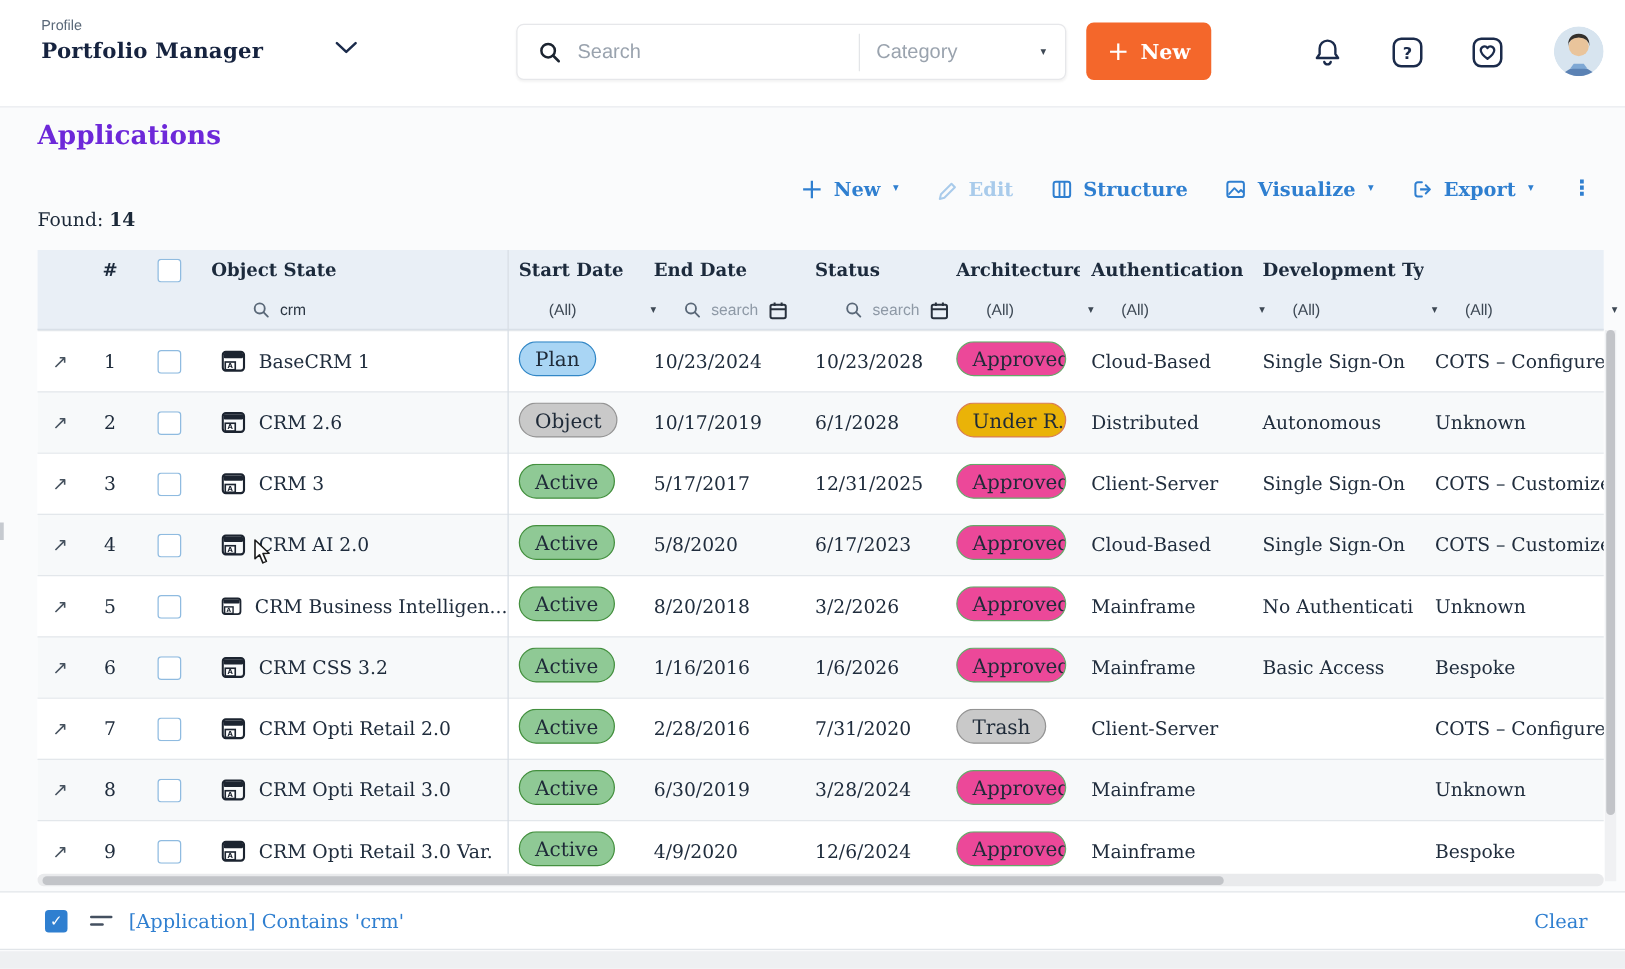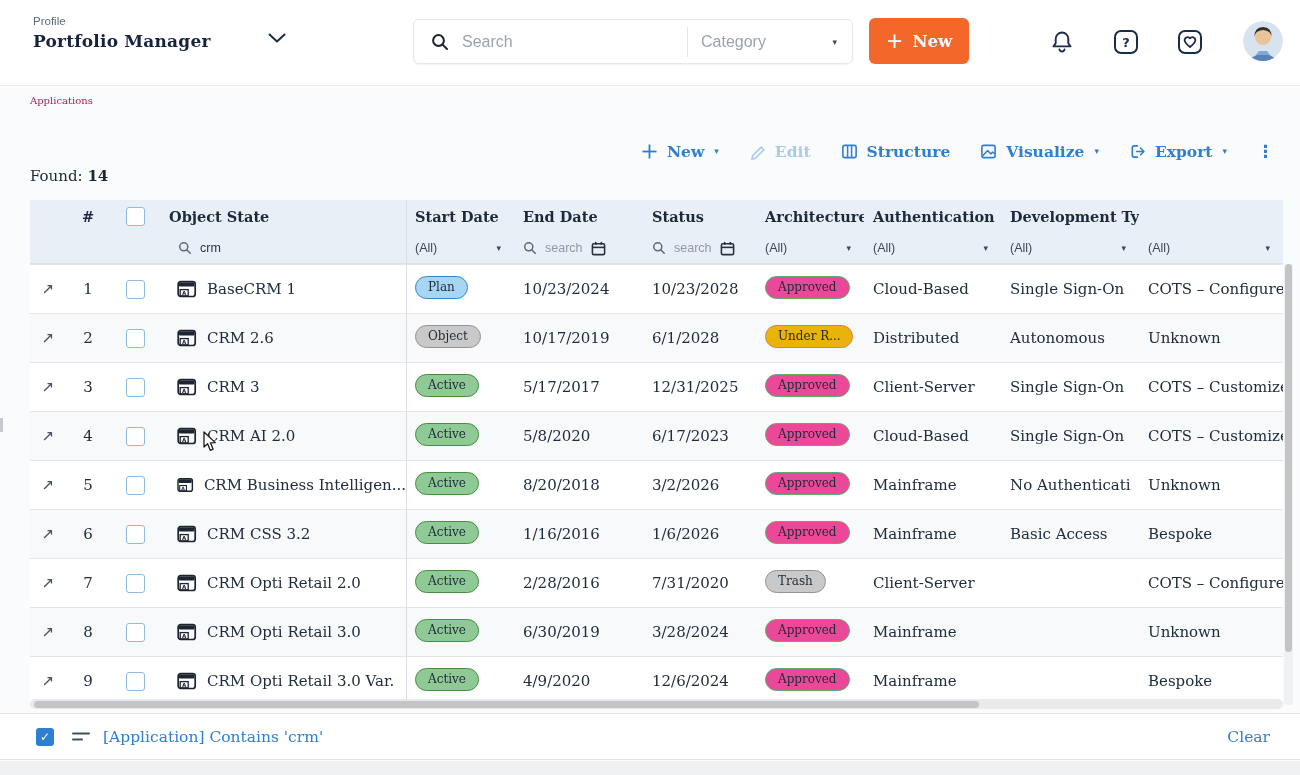--- a/index.html
+++ b/index.html
@@ -19,52 +19,52 @@
   .search-left { display:flex; align-items:center; gap:13px; padding-left:17px; flex:1; }
   .ph { font-family:"Liberation Sans",sans-serif; font-size:16px; color:#9AA3AE; }
   .search-divider { width:1px; height:30px; background:#E3E5E8; }
   .category { display:flex; align-items:center; justify-content:space-between; width:164px; padding:0 15px 0 13px; height:100%; }
   .caret { font-family:"DejaVu Sans",sans-serif; font-size:9px; color:#3D4854; }
   .newbtn { position:absolute; left:869px; top:18px; width:100px; height:46px; background:#F4672B; border-radius:6px; color:#fff; display:flex; align-items:center; justify-content:center; gap:9px; font-size:16.5px; font-weight:700; cursor:pointer; }
   .newbtn .plus { font-family:"DejaVu Sans",sans-serif; font-size:21px; font-weight:400; line-height:1; }
   .hicon { position:absolute; top:28px; width:28px; height:28px; cursor:pointer; }
   .avatar { position:absolute; left:1243px; top:21px; width:40px; height:40px; border-radius:50%; overflow:hidden; cursor:pointer; }
   
-  .page-title { position:absolute; left:30px; top:95px; font-size:10px; font-weight:400; color:#be185d; }
+  .page-title { position:absolute; left:30px; top:95px; font-size:21px; font-weight:700; color:#6d28d9; }
   .toolbar { position:absolute; right:26px; top:141px; display:flex; align-items:center; gap:30px; color:#2F7FD0; font-size:15.5px; font-weight:600; }
   .titem { display:flex; align-items:center; gap:9px; cursor:pointer; white-space:nowrap; }
   .titem .caret { color:#2F7FD0; margin-left:1px; }
   .titem.disabled { color:#A9CBEB; cursor:default; }
   .kebab { font-family:"DejaVu Sans",sans-serif; font-size:17px; font-weight:700; cursor:pointer; }
   .found { position:absolute; left:30px; top:167px; font-size:15px; color:#1B2838; }
   .found b { font-weight:700; }
   
   .table { position:absolute; left:30px; top:200px; width:1253px; height:505px; background:#fff; }
   .grid { display:grid; grid-template-columns:36px 44px 50px 246px 108px 129px 113px 108px 137px 138px 144px; align-items:center; }
   .thead { background:#E9EFF6; }
   .hrow { height:33px; }
-  .frow { height:31px; border-bottom:1px solid #D9E0E8; }
+  .frow { height:31px; border-bottom:1px solid #D9E0E8;padding-left:24px; }
   .hc { font-size:14.5px; font-weight:700; color:#1C2A3C; padding-left:9px; white-space:nowrap; overflow:hidden; }
   .hc-num { text-align:center; padding:0; }
   .hc-chk { display:flex; justify-content:center; padding:0; }
   .hc-app { padding-left:18px; position:relative; display:flex; align-items:center; }
   .sort { position:absolute; right:8px; font-family:"DejaVu Sans",sans-serif; font-size:13px; font-weight:400; color:#94A0AC; }
   .fc { font-family:"Liberation Sans",sans-serif; font-size:12.5px; color:#3D4854; display:flex; align-items:center; gap:8px; padding-left:9px; white-space:nowrap; overflow:hidden; }
   .fc .phs { color:#8E99A6; }
   .fc-app { padding-left:18px; color:#2A3542; }
   .fc-select { justify-content:space-between; padding-right:13px; }
   .chk { width:19px; height:19px; border:1.5px solid #8FBBE0; border-radius:3px; background:#fff; display:inline-block; cursor:pointer; }
   .trow { height:49px; border-top:1px solid #E3E7EB; background:#fff; cursor:pointer; }
   .trow:nth-child(even) { background:#F7F9FA; }
   .cell { font-size:15px; color:#202D3D; padding-left:9px; white-space:nowrap; overflow:hidden; }
   .c-arrow { text-align:center; padding:0; font-family:"DejaVu Sans",sans-serif; font-size:15px; color:#46525F; }
   .c-num { text-align:center; padding:0; }
   .c-chk { display:flex; justify-content:center; padding:0; }
   .c-app { display:flex; align-items:center; gap:10px; padding-left:17px; }
-  .pill { display:inline-block; padding:3.5px 12px; border-radius:15px; border:1.6px solid; font-size:12px; color:#1E2A38; max-width:88px; overflow:hidden; white-space:nowrap; }
+  .pill { display:inline-block; padding:3.5px 12px; border-radius:15px; border:1.6px solid; font-size:16px; color:#1E2A38; max-width:88px; overflow:hidden; white-space:nowrap; }
   .pill[data-type="plan"]          { background:#A9D5F4; border-color:#3287C6; }
   .pill[data-type="active"]        { background:#8FC995; border-color:#44903F; }
   .pill[data-type="approved"]      { background:#ec4899; border-color:#65A96A; }
   .pill[data-type="retired"],
   .pill[data-type="trash"]         { background:#C9C9C9; border-color:#949494; }
   .pill[data-type="under-review"]  { background:#eab308; border-color:#D97E57; }
   .vdivider { position:absolute; left:376px; top:0; width:1px; height:505px; background:#D8DEE5; }
   .hscroll { position:absolute; left:30px; top:699px; width:1253px; height:10px; background:#E9EAEC; border-radius:5px; cursor:pointer; }
   .hscroll .thumb { position:absolute; left:4px; top:1.5px; height:7px; width:945px; background:#C2C4C8; border-radius:4px; }
   .vscroll { position:absolute; left:1284px; top:264px; width:9px; height:441px; background:#F0F1F3; cursor:pointer; }

